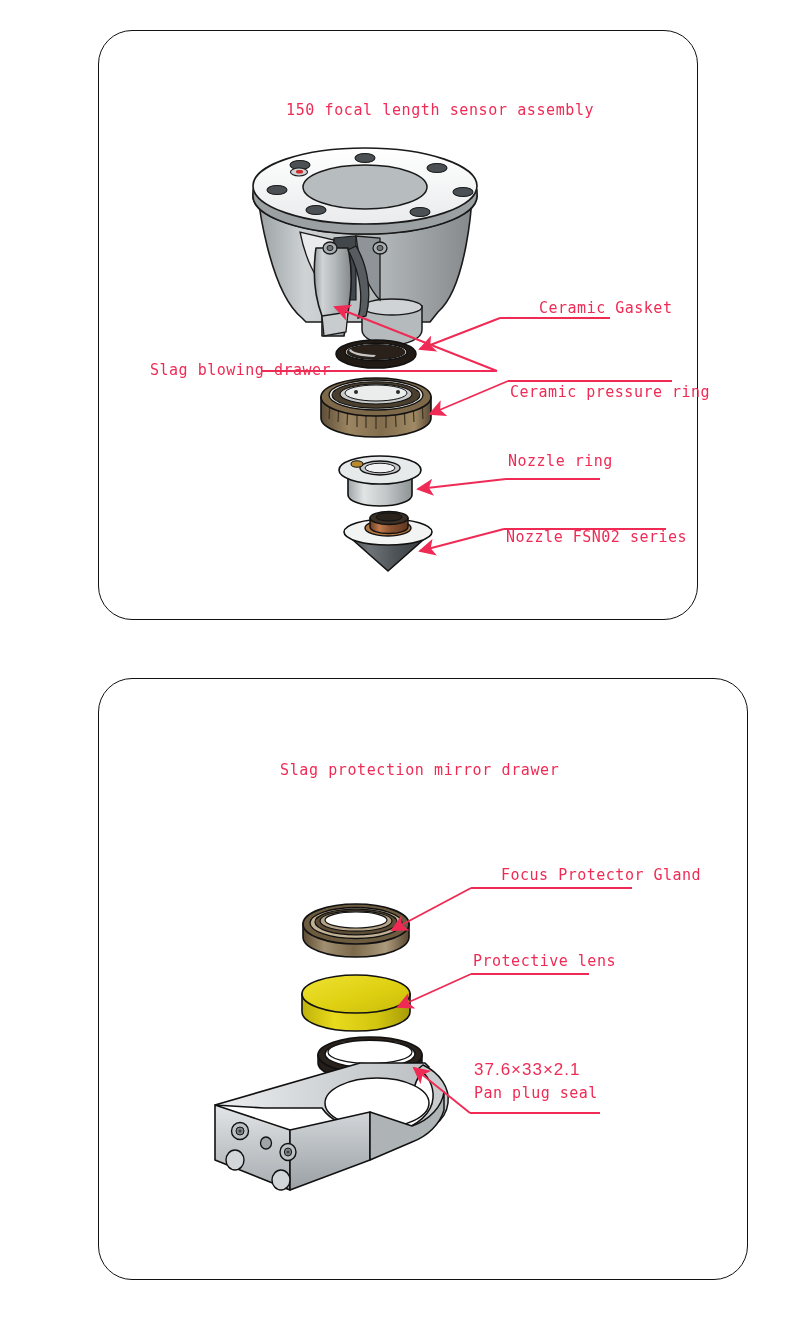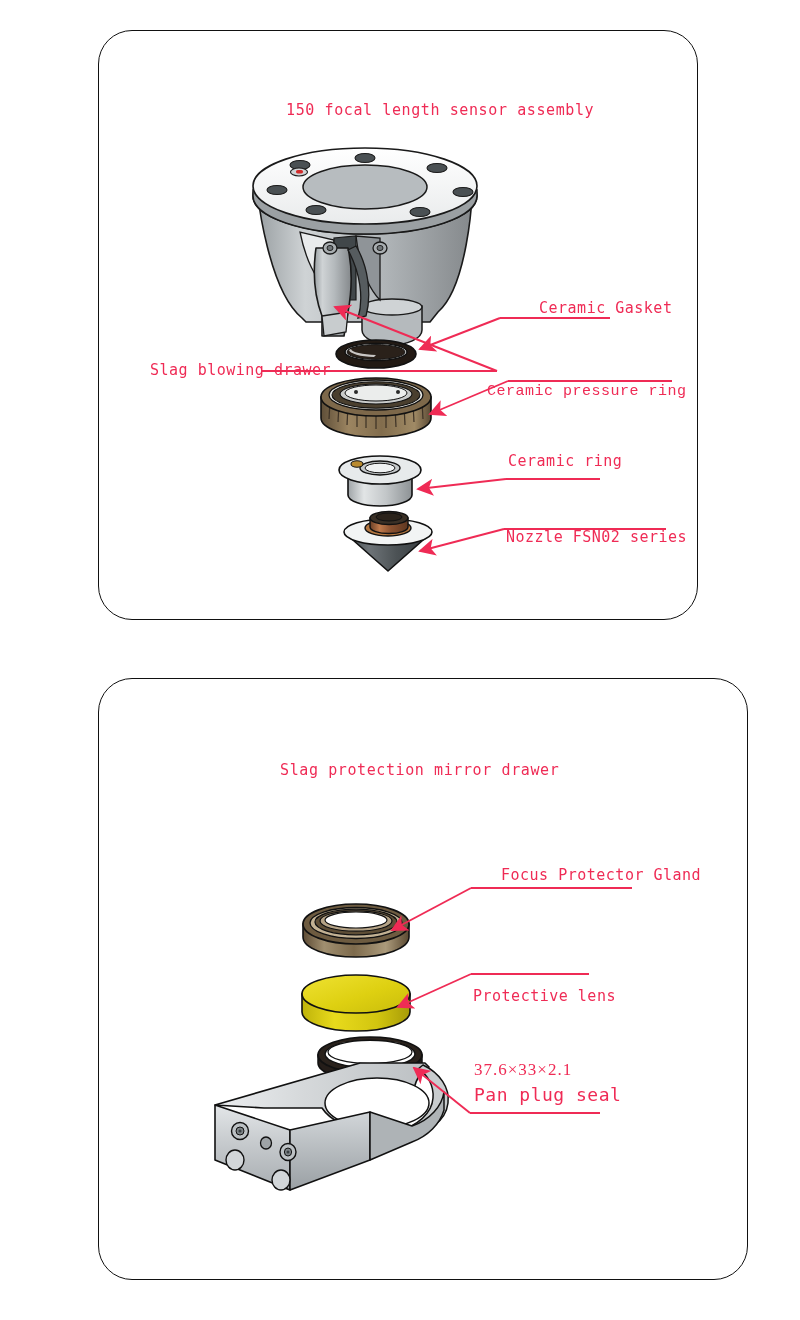--- a/index.html
+++ b/index.html
@@ -2,22 +2,22 @@
 <html><head>
 <meta charset="utf-8">
 <style>
   html,body{margin:0;padding:0;background:#ffffff;}
   body{width:800px;height:1320px;position:relative;font-family:"DejaVu Sans Mono",monospace;overflow:hidden;}
   .panel{position:absolute;border:1.6px solid #111;border-radius:34px;background:#fff;box-sizing:border-box;}
   #panel-1{left:98px;top:30px;width:600px;height:590px;}
   #panel-2{left:98px;top:678px;width:650px;height:602px;}
   .ptitle{position:absolute;color:#ef2b55;font-size:15px;letter-spacing:.6px;white-space:nowrap;font-family:"DejaVu Sans Mono",monospace;}
   .lbl{position:absolute;color:#ef2b55;font-size:15px;letter-spacing:.5px;white-space:nowrap;font-family:"DejaVu Sans Mono",monospace;}
-  .lbl.small{font-size:18px;}
-  .dim{position:absolute;color:#ef2b55;font-size:17px;letter-spacing:1px;white-space:nowrap;font-family:Liberation Serif, serif;}
+  .lbl.small{font-size:15px;}
+  .dim{position:absolute;color:#ef2b55;font-size:17px;letter-spacing:1px;white-space:nowrap;font-family:Liberation Sans, sans-serif;}
   .vec{position:absolute;left:0;top:0;width:800px;height:1320px;pointer-events:none;}
 </style>
 </head>
 <body>
 
 <div class="panel" id="panel-1"></div>
 
 <div class="panel" id="panel-2"></div>
 
 <svg class="vec" viewBox="0 0 800 1320">
@@ -265,21 +265,21 @@
     <path d="M471,974 L589,974"></path>
     <path d="M471,974 L398,1007" marker-end="url(#arrowRed)"></path>
     <path d="M470,1113 L600,1113"></path>
     <path d="M470,1113 L414,1068" marker-end="url(#arrowRed)"></path>
   </g>
 </svg>
 
 <div class="ptitle" style="left:286px;top:101px;">150 focal length sensor assembly</div>
 <div class="lbl" style="left:150px;top:361px;">Slag blowing drawer</div>
 <div class="lbl" style="left:503px;top:299px;margin-left:36px;">Ceramic Gasket</div>
-<div class="lbl" style="left:487px;top:383px;font-family:Liberation Mono, monospace;">Ceramic pressure ring</div>
-<div class="lbl" style="left:508px;top:452px;">Ceramic ring</div>
+<div class="lbl" style="left:510px;top:383px;">Ceramic pressure ring</div>
+<div class="lbl" style="left:508px;top:452px;">Nozzle ring</div>
 <div class="lbl" style="left:506px;top:528px;">Nozzle FSN02 series</div>
 
 <div class="ptitle" style="left:280px;top:761px;">Slag protection mirror drawer</div>
 <div class="lbl" style="left:501px;top:866px;">Focus Protector Gland</div>
-<div class="lbl" style="left:473px;top:952px;margin-top:35px;">Protective lens</div>
+<div class="lbl" style="left:473px;top:952px;">Protective lens</div>
 <div class="dim" style="left:474px;top:1060px;">37.6×33×2.1</div>
 <div class="lbl small" style="left:474px;top:1084px;">Pan plug seal</div>
 
 </body></html>

